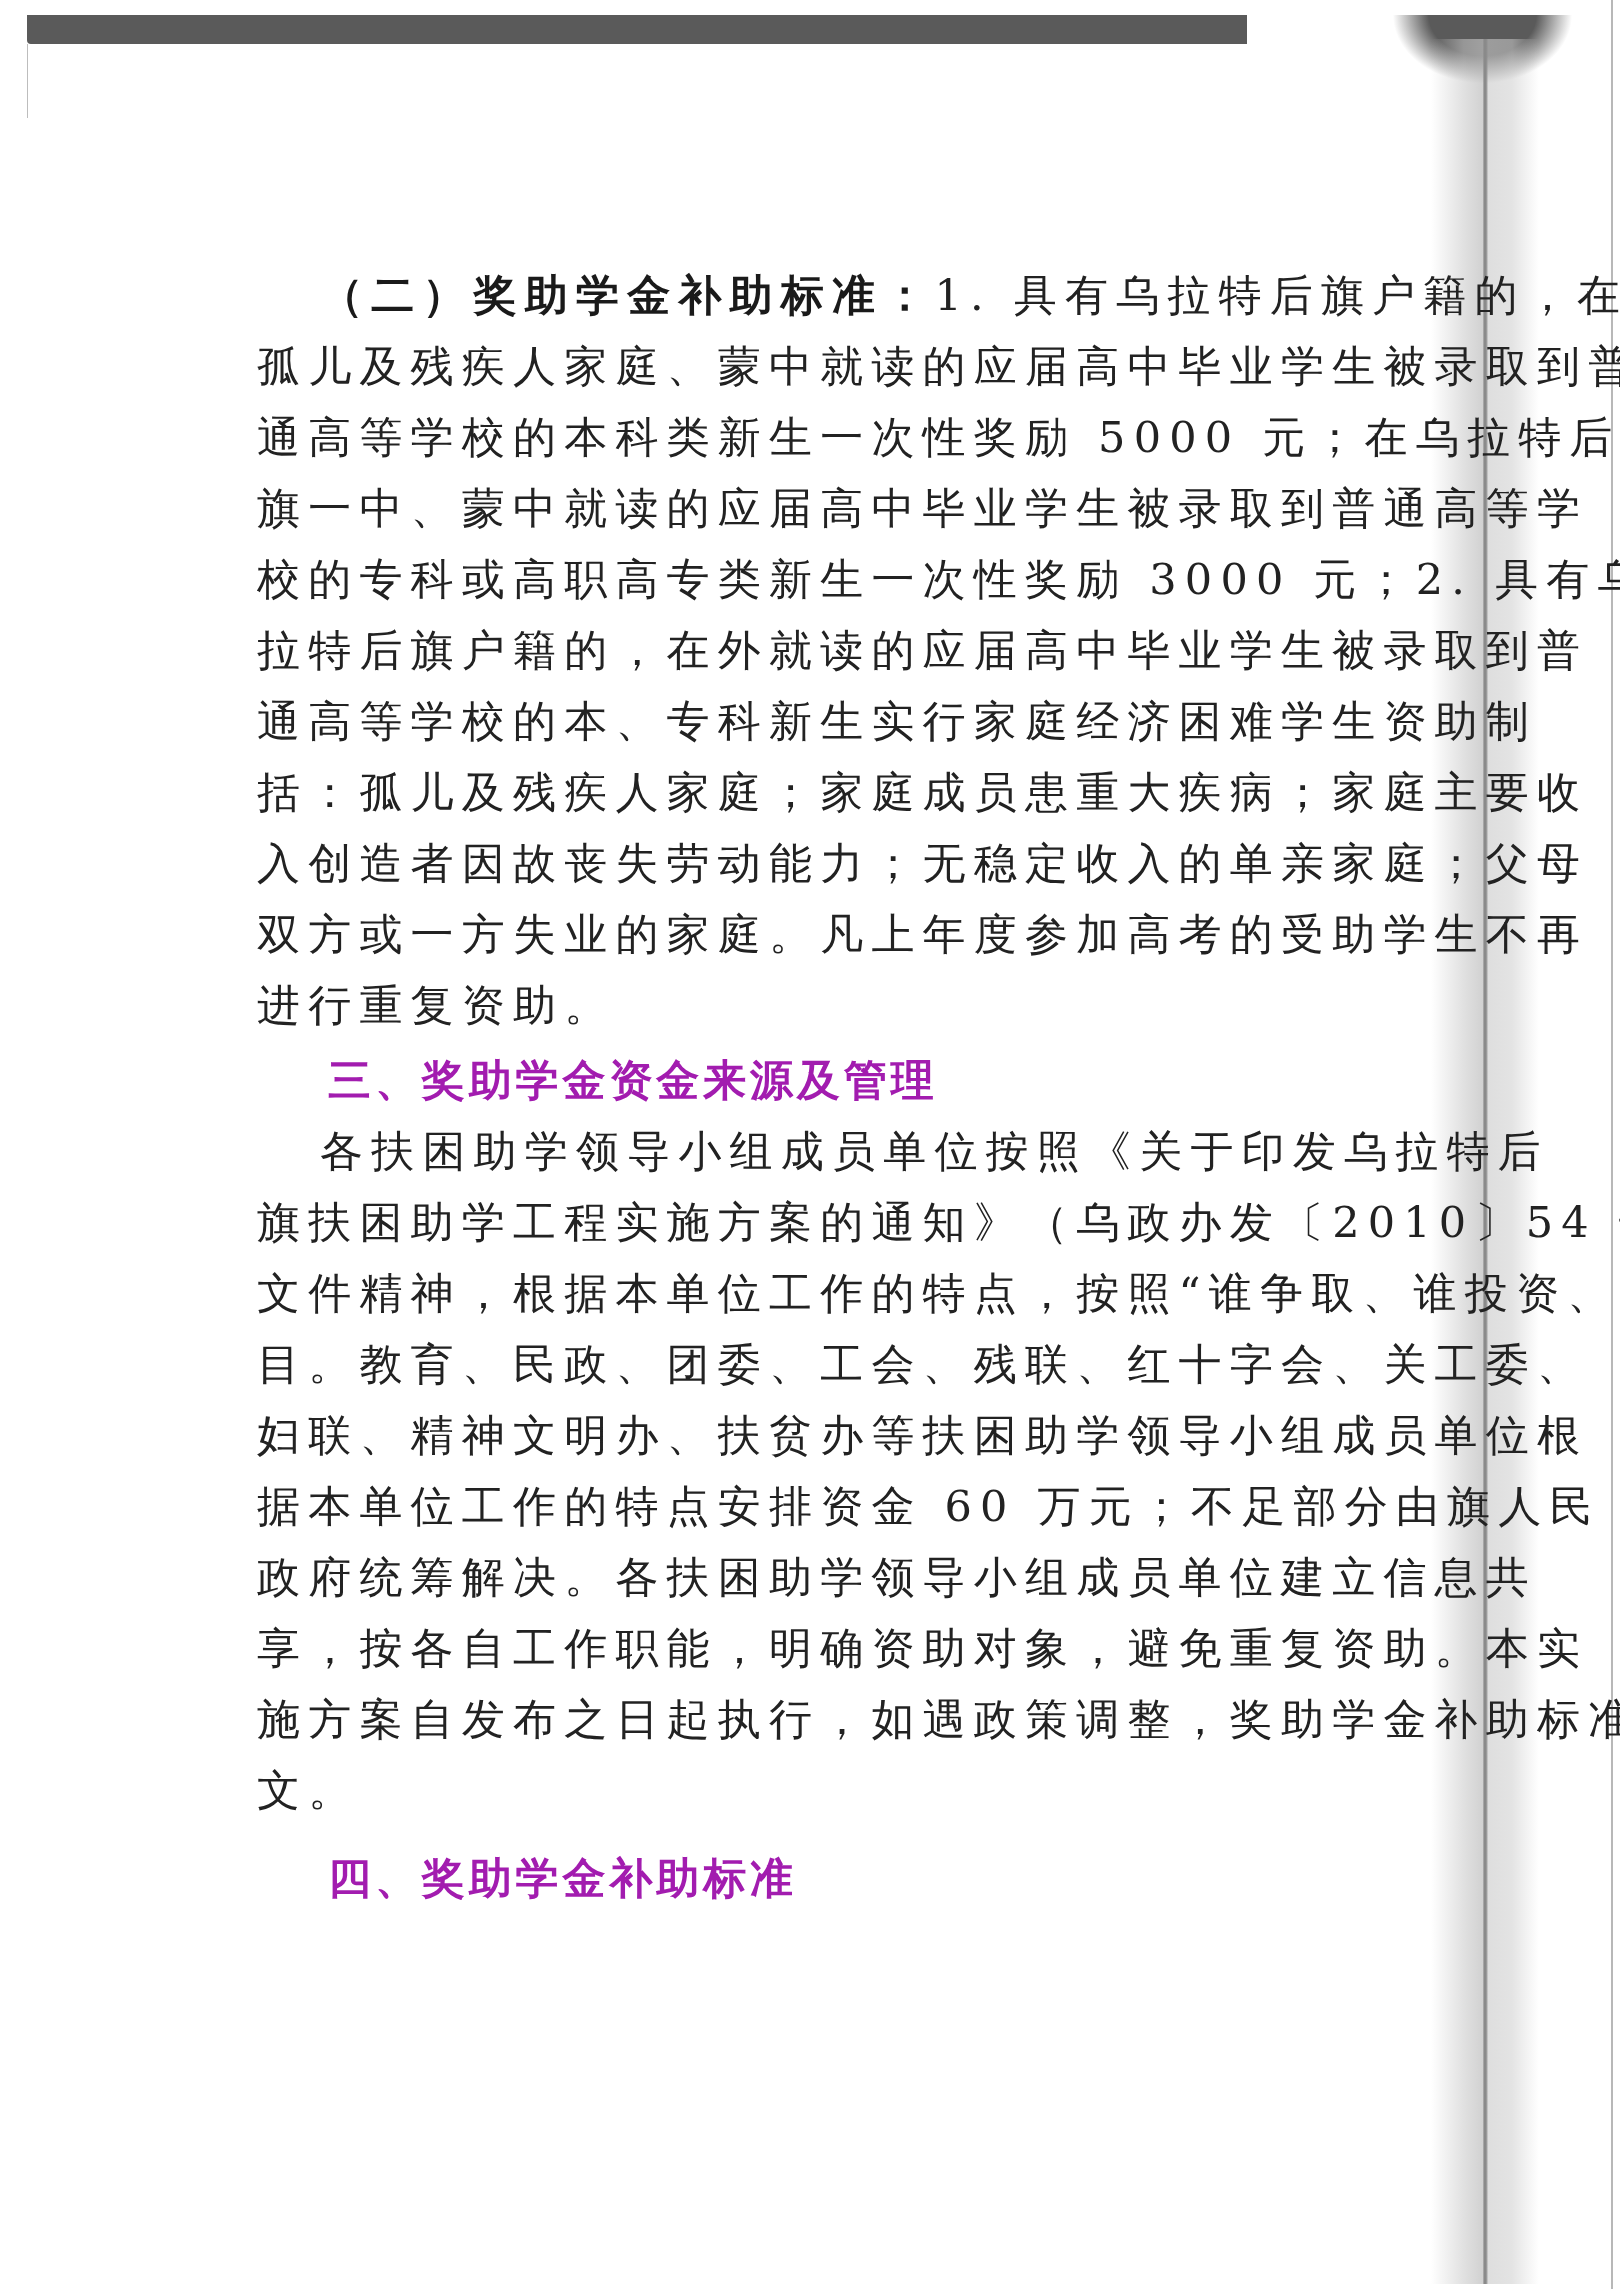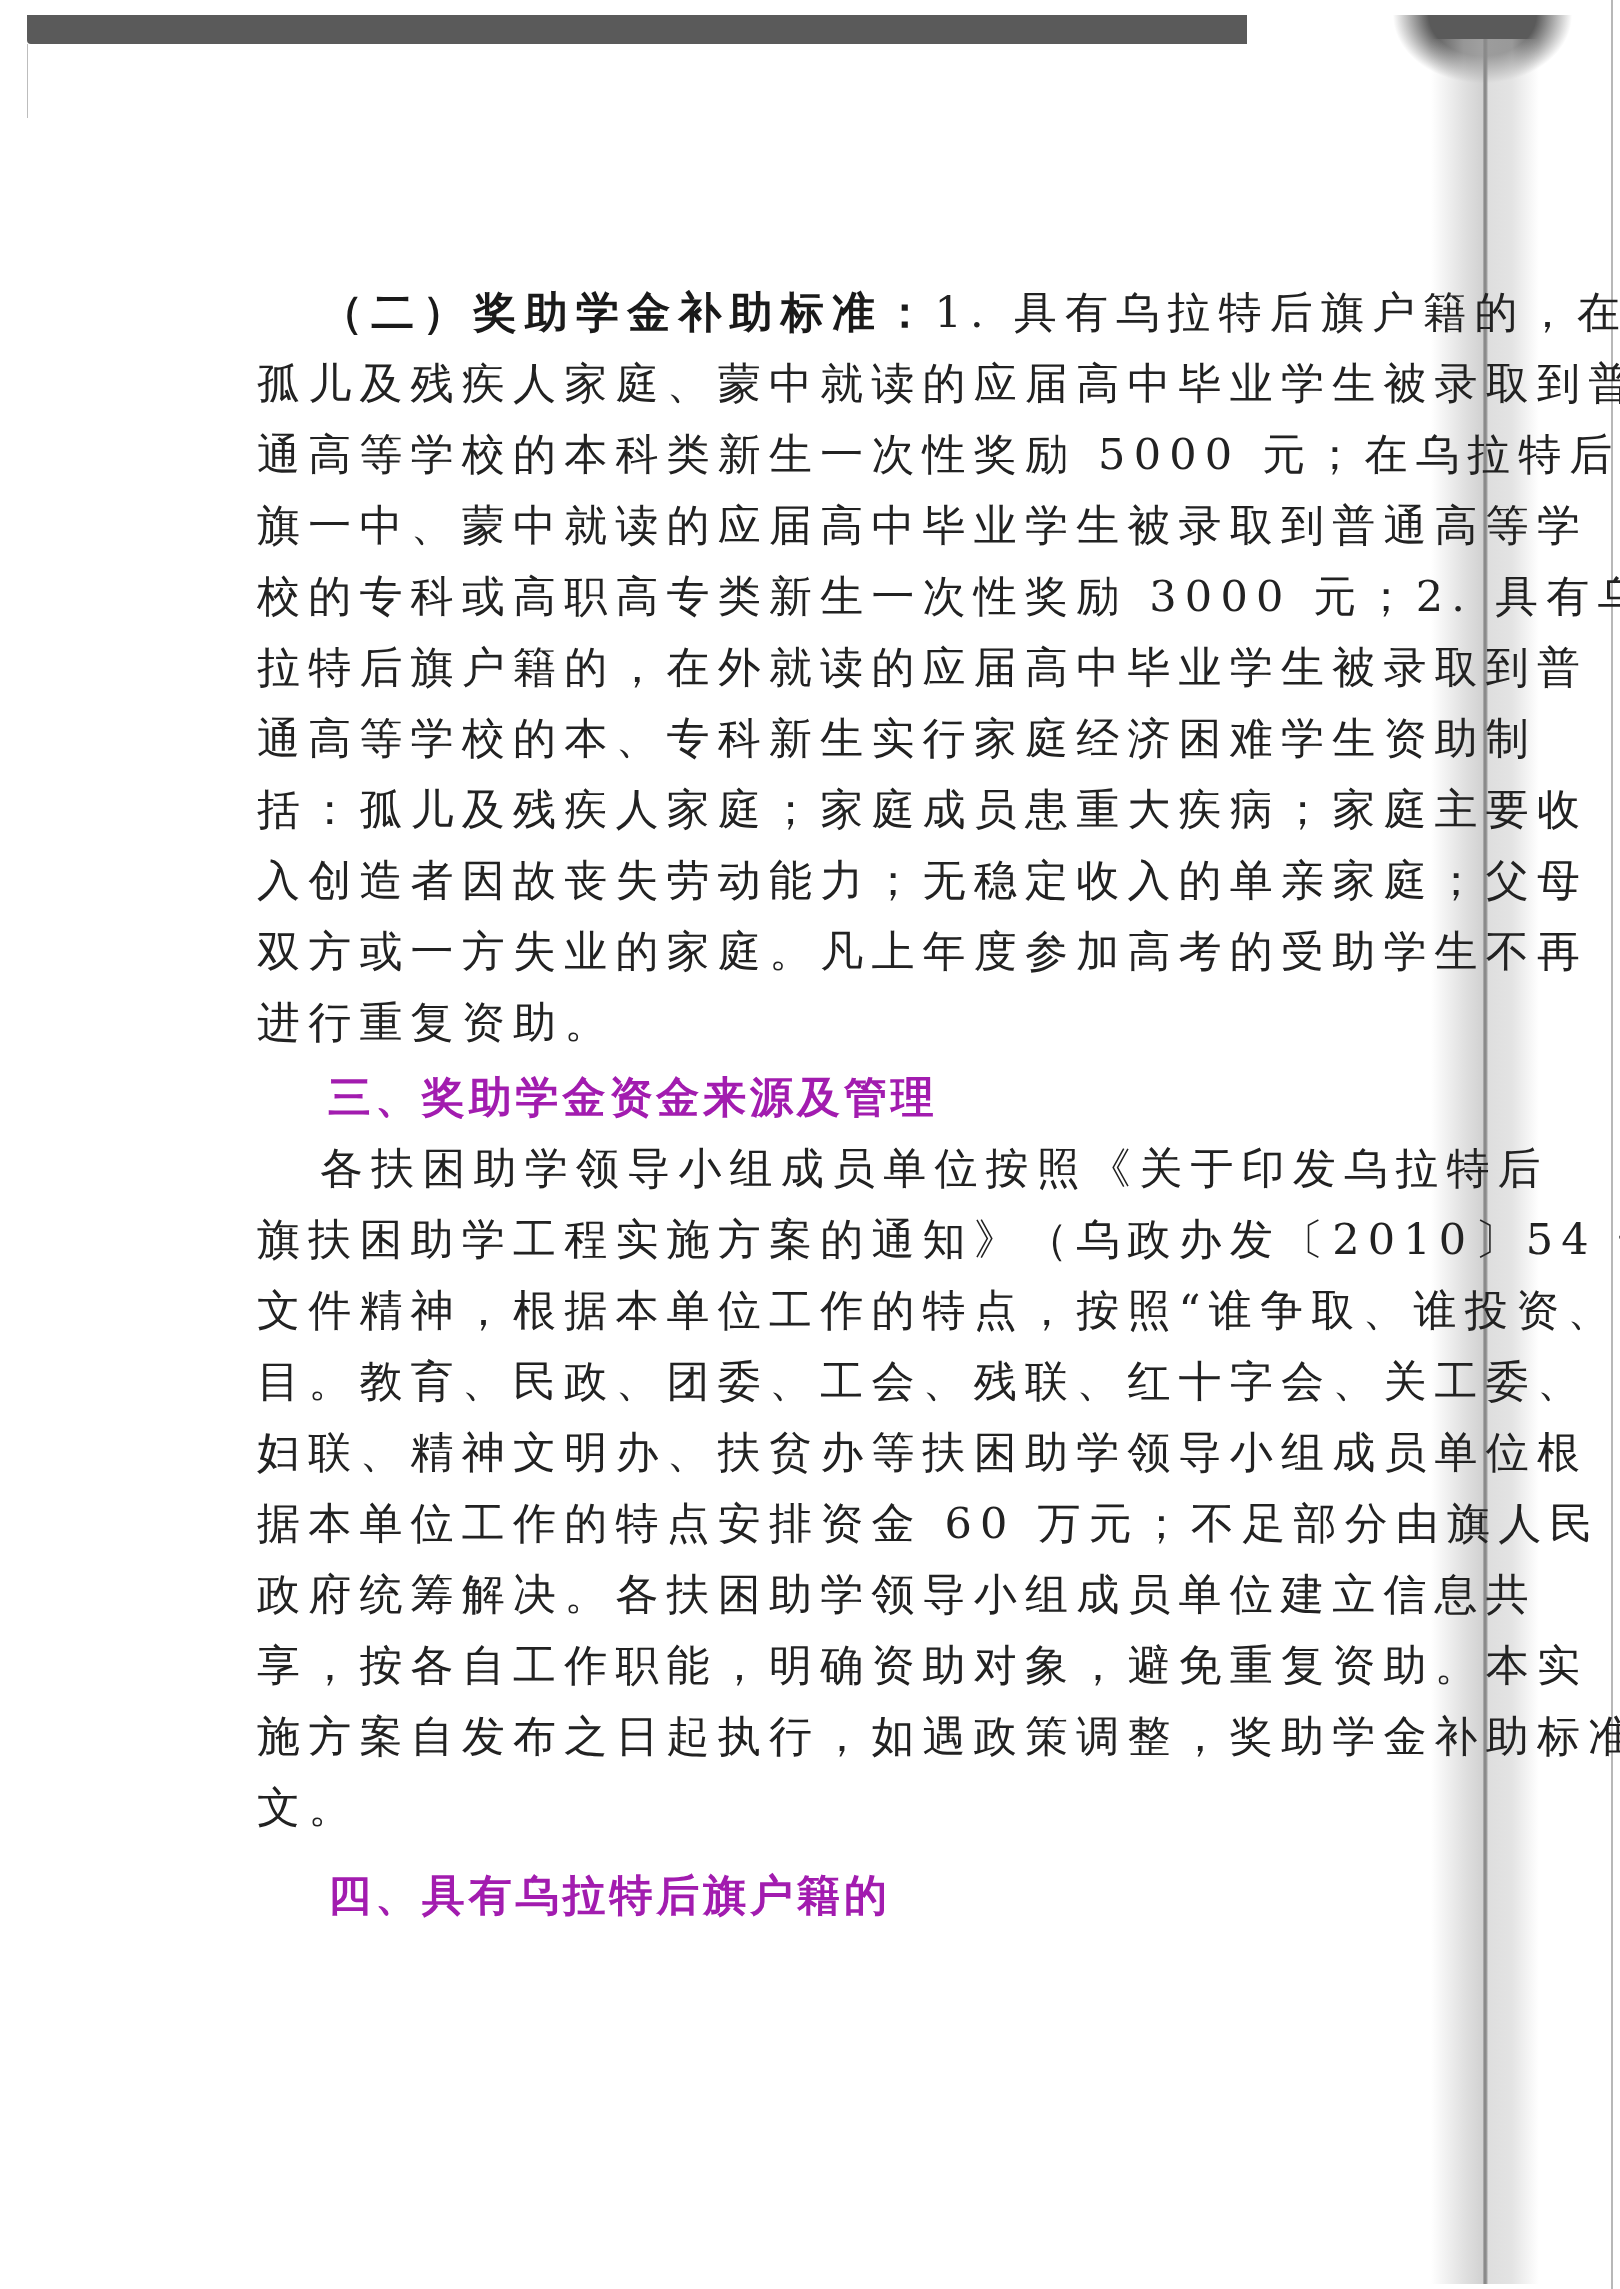--- a/index.html
+++ b/index.html
@@ -63,21 +63,21 @@
       top: 0;
       width: 2px;
       height: 2290px;
       background: #b8b8b8;
     }
 
     
     .doc-body {
       position: absolute;
       left: 257px;
-      top: 277px;
+      top: 260px;
       width: 1117px;
     }
     .para {
       margin: 0;
       font-family: "DejaVu Serif", "Liberation Serif", serif;
       font-size: 43px;
       line-height: 71px;
       letter-spacing: 8.2px;
       text-align: justify;
       text-align-last: left;
@@ -145,16 +145,16 @@
     <span class="line">妇联、精神文明办、扶贫办等扶困助学领导小组成员单位根</span>
     <span class="line">据本单位工作的特点安排资金 60 万元；不足部分由旗人民</span>
     <span class="line">政府统筹解决。各扶困助学领导小组成员单位建立信息共</span>
     <span class="line">享，按各自工作职能，明确资助对象，避免重复资助。本实</span>
     <span class="line">施方案自发布之日起执行，如遇政策调整，奖助学金补助标准</span>
     <span class="line">文。</span>
   </p>
 
   <div class="gap-large"></div>
 
-  <h2 class="heading">四、具有乌拉特后旗户籍的</h2>
+  <h2 class="heading">四、奖助学金补助标准</h2>
 
 </div>
 
 
 </body></html>

